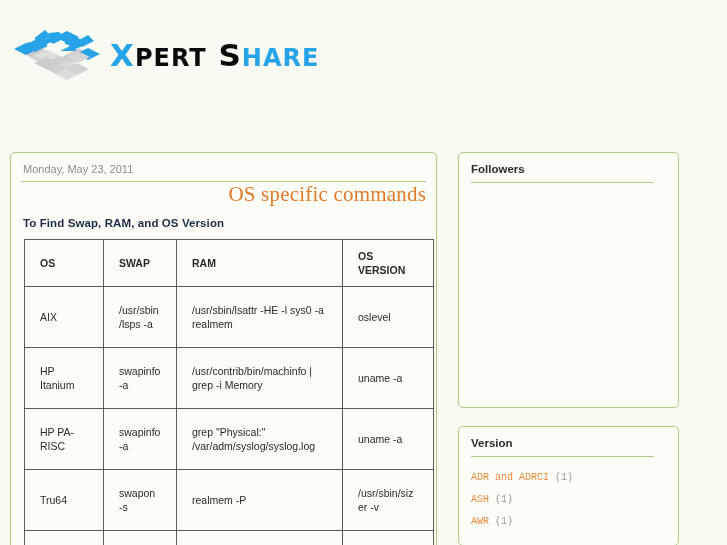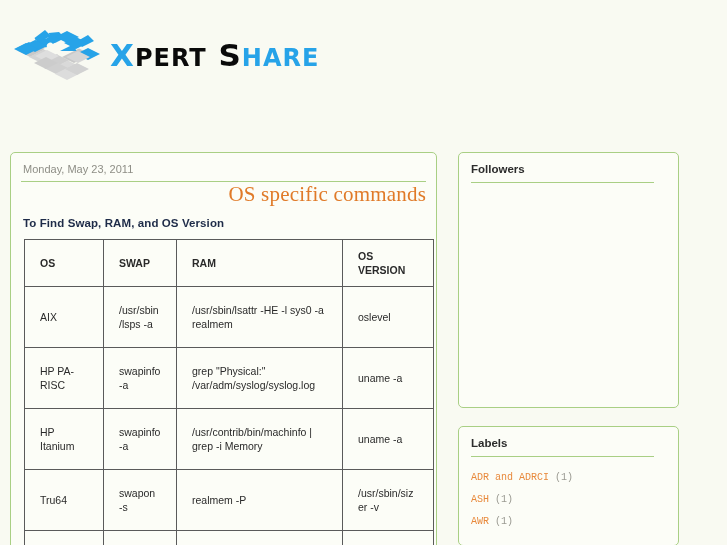--- a/index.html
+++ b/index.html
@@ -240,32 +240,32 @@
         </tr>
       </thead>
       <tbody>
         <tr>
           <td>AIX</td>
           <td>/usr/sbin/lsps -a</td>
           <td>/usr/sbin/lsattr -HE -l sys0 -a realmem</td>
           <td>oslevel</td>
         </tr>
         <tr>
+          <td>HP Itanium</td>
+          <td>swapinfo -a</td>
+          <td>/usr/contrib/bin/machinfo | grep -i Memory</td>
+          <td>uname -a</td>
+        </tr>
+        <tr>
           <td>HP PA-RISC</td>
           <td>swapinfo -a</td>
           <td>grep "Physical:" /var/adm/syslog/syslog.log</td>
           <td>uname -a</td>
         </tr>
         <tr>
-          <td>HP Itanium</td>
-          <td>swapinfo -a</td>
-          <td>/usr/contrib/bin/machinfo | grep -i Memory</td>
-          <td>uname -a</td>
-        </tr>
-        <tr>
           <td>Tru64</td>
           <td>swapon -s</td>
           <td>realmem -P</td>
           <td>/usr/sbin/sizer -v</td>
         </tr>
         <tr>
           <td>Solaris</td>
           <td>swap -s</td>
           <td>/usr/sbin/prtconf | grep -i memory</td>
           <td>uname -r</td>
@@ -276,21 +276,21 @@
 </div>
 
 <div id="side-col">
 
   <div class="widget" id="widget-followers">
     <div class="widget-title">Followers</div>
     <div class="widget-body"></div>
   </div>
 
   <div class="widget" id="widget-labels">
-    <div class="widget-title">Labels</div>
+    <div class="widget-title">Version</div>
     <div class="widget-body">
       <div class="label-item">
         <span class="label-link">ADR and ADRCI</span>
         <span class="label-count">(1)</span>
       </div>
       <div class="label-item">
         <span class="label-link">ASH</span>
         <span class="label-count">(1)</span>
       </div>
       <div class="label-item">

